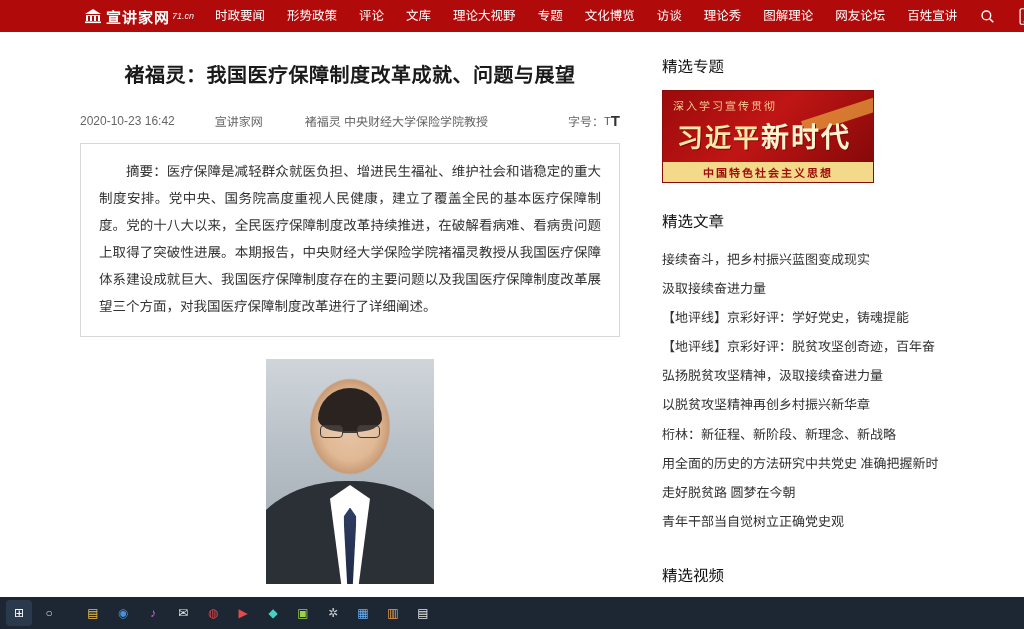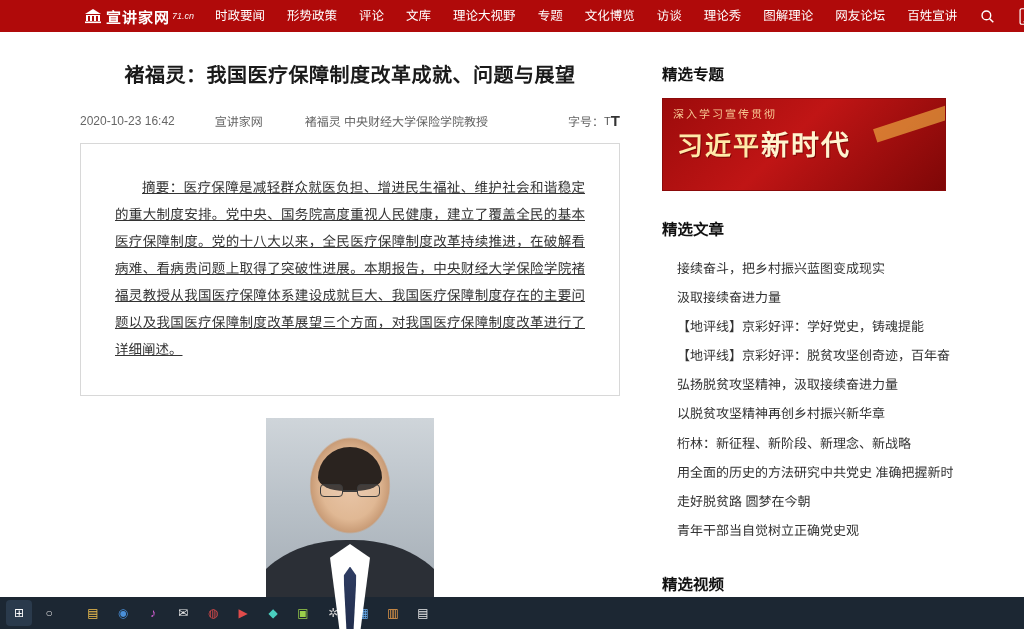--- a/index.html
+++ b/index.html
@@ -122,21 +122,21 @@
     margin-top: 14px;
     border: 1px solid #d8d8d8;
     background: #fff;
     padding: 14px 18px 16px 18px;
     font-size: 13.5px;
     line-height: 2.0;
     color: #333;
     text-align: justify;
     text-indent: 0;
   }
-  .abstract p { margin: 16px; text-indent: 2em; text-decoration: underline; }
+  .abstract p { margin: 0; text-indent: 2em; }
 
   .portrait-box {
     margin: 22px auto 0 auto;
     width: 168px;
   }
   .portrait {
     width: 168px; height: 225px;
     background:
       radial-gradient(ellipse 52px 62px at 50% 30%, #e9c6a8 0%, #e0b894 55%, #c99c77 75%, rgba(201,156,119,0) 78%),
       linear-gradient(180deg, #cfd5da 0%, #b9c1c8 38%, #9aa3ac 100%);
@@ -201,27 +201,27 @@
   .portrait-cap {
     margin-top: 16px;
     text-align: center;
     font-size: 13.5px;
     color: #222;
   }
 
   
   .side h3 {
     font-size: 15.5px;
-    font-weight: bold;
+    font-weight: normal;
     color: #111;
-    margin: 8px 0 14px 0;
+    margin: 0 0 14px 0;
   }
   .side h3.sp { margin-top: 26px; }
   .promo {
-    width: 284px; height: 93px;
+    width: 212px; height: 93px;
     background: linear-gradient(135deg,#9c0b0b 0%, #c01515 45%, #7e0707 100%);
     position: relative;
     overflow: hidden;
     border: 1px solid #8b0a0a;
   }
   .promo .p-top {
     position: absolute; left: 10px; top: 6px;
     color: #ffd9a0; font-size: 11px; letter-spacing: 2px;
     opacity: .92;
   }
@@ -239,21 +239,21 @@
     color: #a00c0c; font-size: 11px; font-weight: bold;
     display: flex; align-items: center; justify-content: center;
     letter-spacing: 2px;
   }
   .promo .p-ribbon {
     position: absolute; right: -18px; top: 16px;
     width: 90px; height: 14px; background: #ffcf4d; opacity: .55;
     transform: rotate(-18deg);
   }
 
-  .art-list { list-style: none; margin: 15px; padding: 0; }
+  .art-list { list-style: none; margin: 0; padding: 0; }
   .art-list li {
     font-size: 13px;
     color: #333;
     line-height: 1.4;
     padding: 5.5px 0;
     cursor: pointer;
     white-space: nowrap;
     overflow: hidden;
     text-overflow: ellipsis;
   }
@@ -399,20 +399,21 @@
 
   </div>
 
   <div class="side">
 
     <h3>精选专题</h3>
     <div class="promo">
       <span class="p-ribbon"></span>
       <span class="p-top">深入学习宣传贯彻</span>
       <span class="p-main"><span>习近平</span><em>新时代</em></span>
+      <span class="p-bar">中国特色社会主义思想</span>
     </div>
 
     <h3 class="sp">精选文章</h3>
     <ul class="art-list">
       <li>接续奋斗，把乡村振兴蓝图变成现实</li>
       <li>汲取接续奋进力量</li>
       <li>【地评线】京彩好评：学好党史，铸魂提能</li>
       <li>【地评线】京彩好评：脱贫攻坚创奇迹，百年奋</li>
       <li>弘扬脱贫攻坚精神，汲取接续奋进力量</li>
       <li>以脱贫攻坚精神再创乡村振兴新华章</li>

